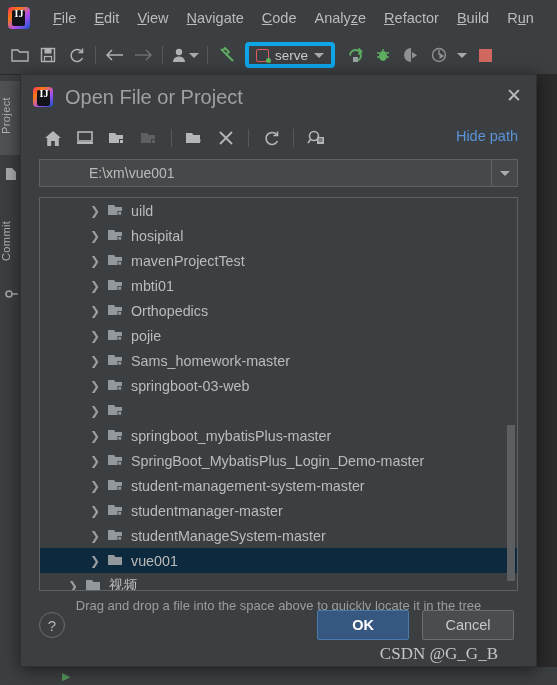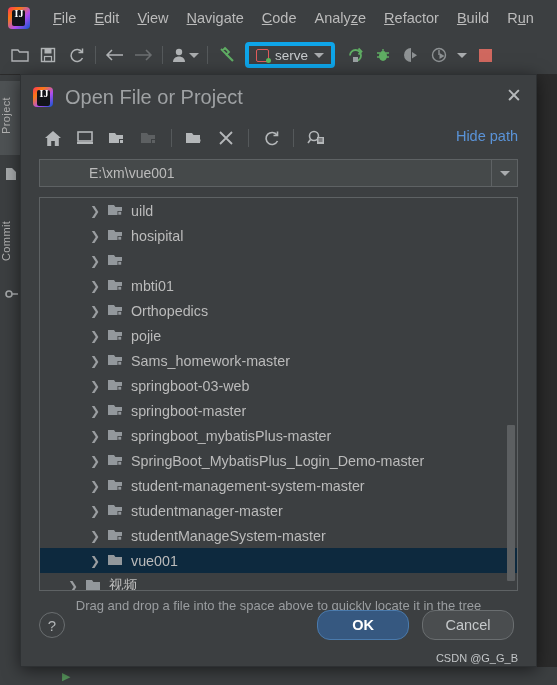--- a/index.html
+++ b/index.html
@@ -153,27 +153,27 @@
     position: absolute; left: 0; right: 0; bottom: 0; height: 66px;
   }
   .help-btn {
     position: absolute; left: 18px; top: 12px; width: 26px; height: 26px; border-radius: 50%;
     border: 1px solid #6a6e70; color: #b2b5b7; font-size: 15px;
     display: flex; align-items: center; justify-content: center;
   }
   .btn {
     position: absolute; top: 10px; height: 30px; width: 92px;
     display: flex; align-items: center; justify-content: center;
-    font-size: 14.5px; border-radius: 13px;
+    font-size: 14.5px; border-radius: 2px;
   }
   .btn-ok { right: 127px; background: #365880; border: 1px solid #4a7aac; color: #ffffff; font-weight: bold; }
   .btn-cancel { right: 22px; background: #4a4d4f; border: 1px solid #6a6e70; color: #c6c9cb; }
   .watermark {
-    position: absolute; right: 18px; bottom: 2px; color: #c3c6c8; font-size: 11px;
-    font-family: Liberation Sans, sans-serif;
+    position: absolute; right: 38px; bottom: 2px; color: #c3c6c8; font-size: 17px;
+    font-family: Liberation Serif, serif;
   }
 </style>
 </head>
 <body>
 
 <div id="root">
 
   <div class="ide-canvas"></div>
   <div class="ide-proj-pane"></div>
 
@@ -402,20 +402,21 @@
           </div>
           <div class="trow">
             <span class="chev">❯</span>
             <span class="folder">
               <svg width="16" height="13" viewBox="0 0 16 13">
                 <path d="M0 1h6l1.4 2H14v8H0z" fill="#93989c"></path>
                 <rect x="9.5" y="7" width="4.5" height="4.5" fill="#3c3f41"></rect>
                 <rect x="10.3" y="7.8" width="2.9" height="2.9" fill="#93989c"></rect>
               </svg>
             </span>
+            <span class="trow-label">mavenProjectTest</span>
           </div>
           <div class="trow">
             <span class="chev">❯</span>
             <span class="folder">
               <svg width="16" height="13" viewBox="0 0 16 13">
                 <path d="M0 1h6l1.4 2H14v8H0z" fill="#93989c"></path>
                 <rect x="9.5" y="7" width="4.5" height="4.5" fill="#3c3f41"></rect>
                 <rect x="10.3" y="7.8" width="2.9" height="2.9" fill="#93989c"></rect>
               </svg>
             </span>
@@ -467,21 +468,20 @@
           </div>
           <div class="trow">
             <span class="chev">❯</span>
             <span class="folder">
               <svg width="16" height="13" viewBox="0 0 16 13">
                 <path d="M0 1h6l1.4 2H14v8H0z" fill="#93989c"></path>
                 <rect x="9.5" y="7" width="4.5" height="4.5" fill="#3c3f41"></rect>
                 <rect x="10.3" y="7.8" width="2.9" height="2.9" fill="#93989c"></rect>
               </svg>
             </span>
-            <span class="trow-label">springboot-master</span>
           </div>
           <div class="trow">
             <span class="chev">❯</span>
             <span class="folder">
               <svg width="16" height="13" viewBox="0 0 16 13">
                 <path d="M0 1h6l1.4 2H14v8H0z" fill="#93989c"></path>
                 <rect x="9.5" y="7" width="4.5" height="4.5" fill="#3c3f41"></rect>
                 <rect x="10.3" y="7.8" width="2.9" height="2.9" fill="#93989c"></rect>
               </svg>
             </span>

